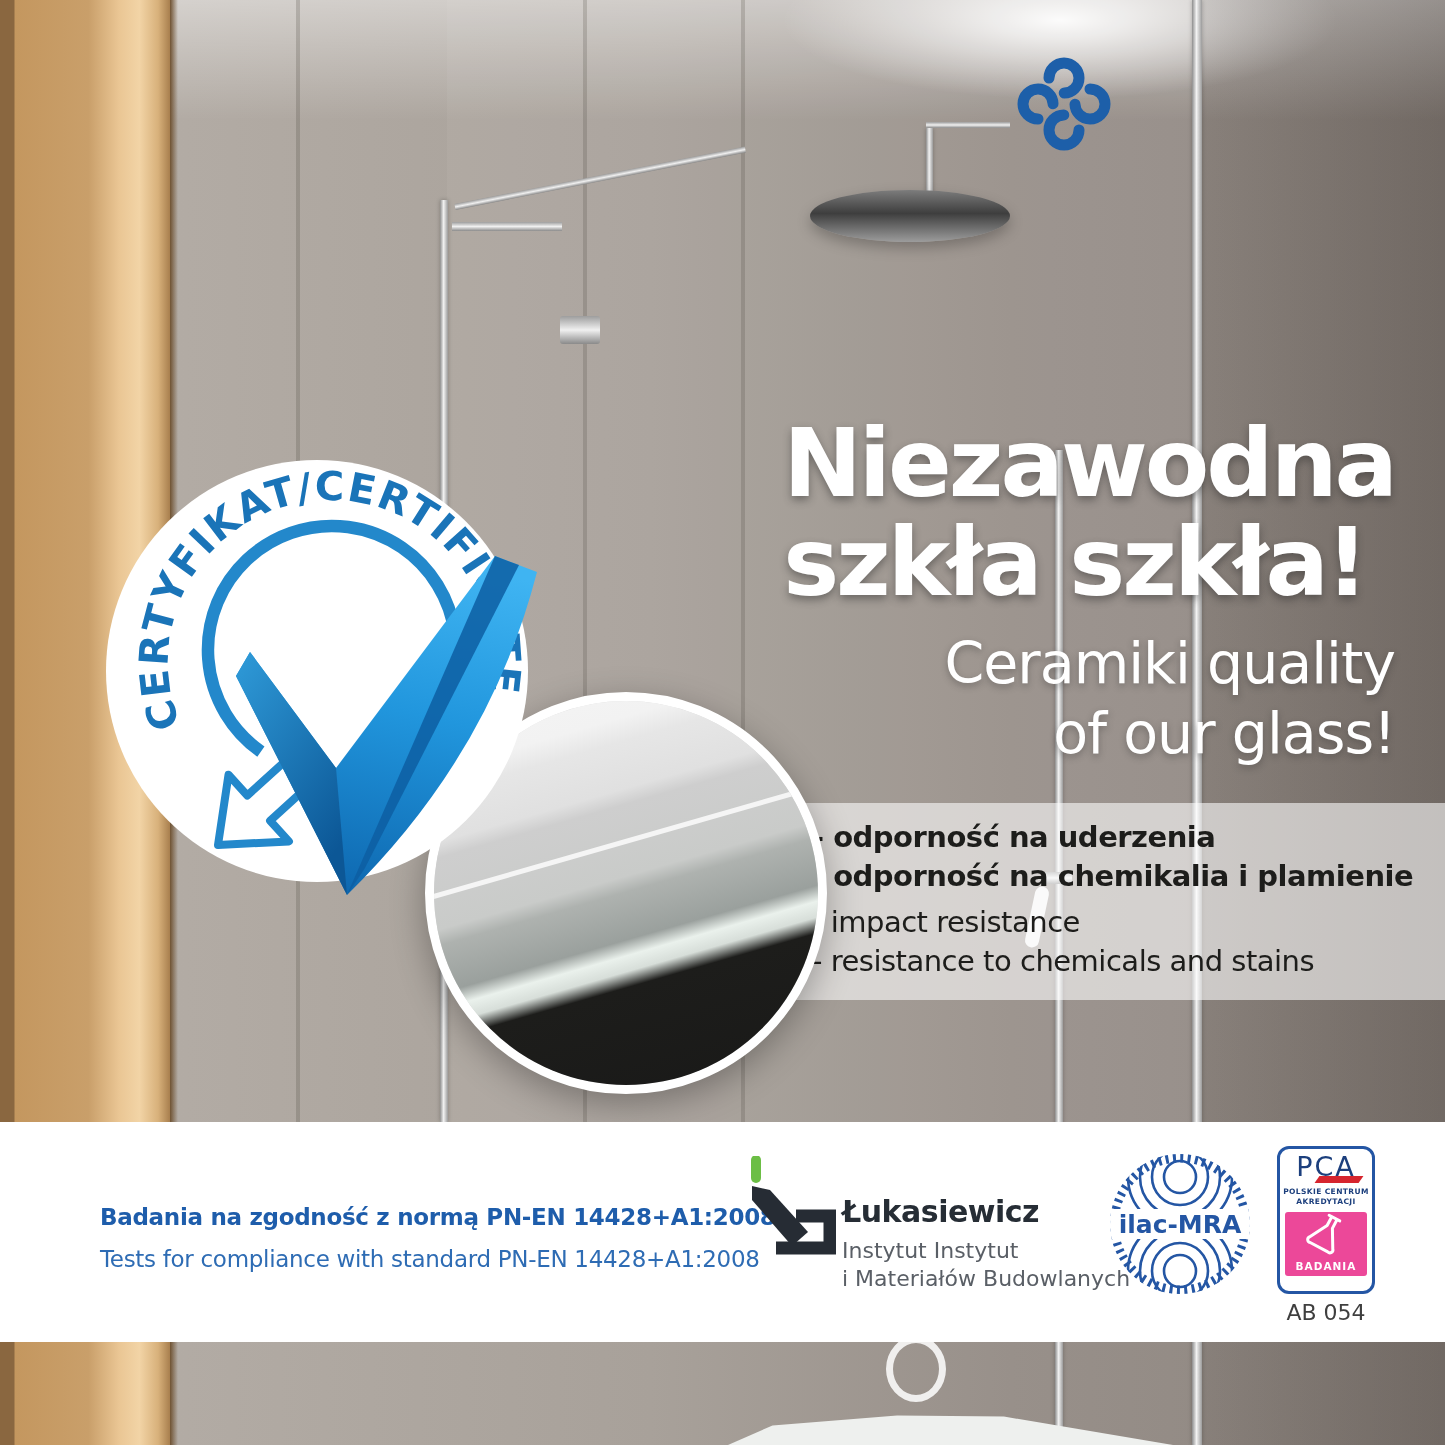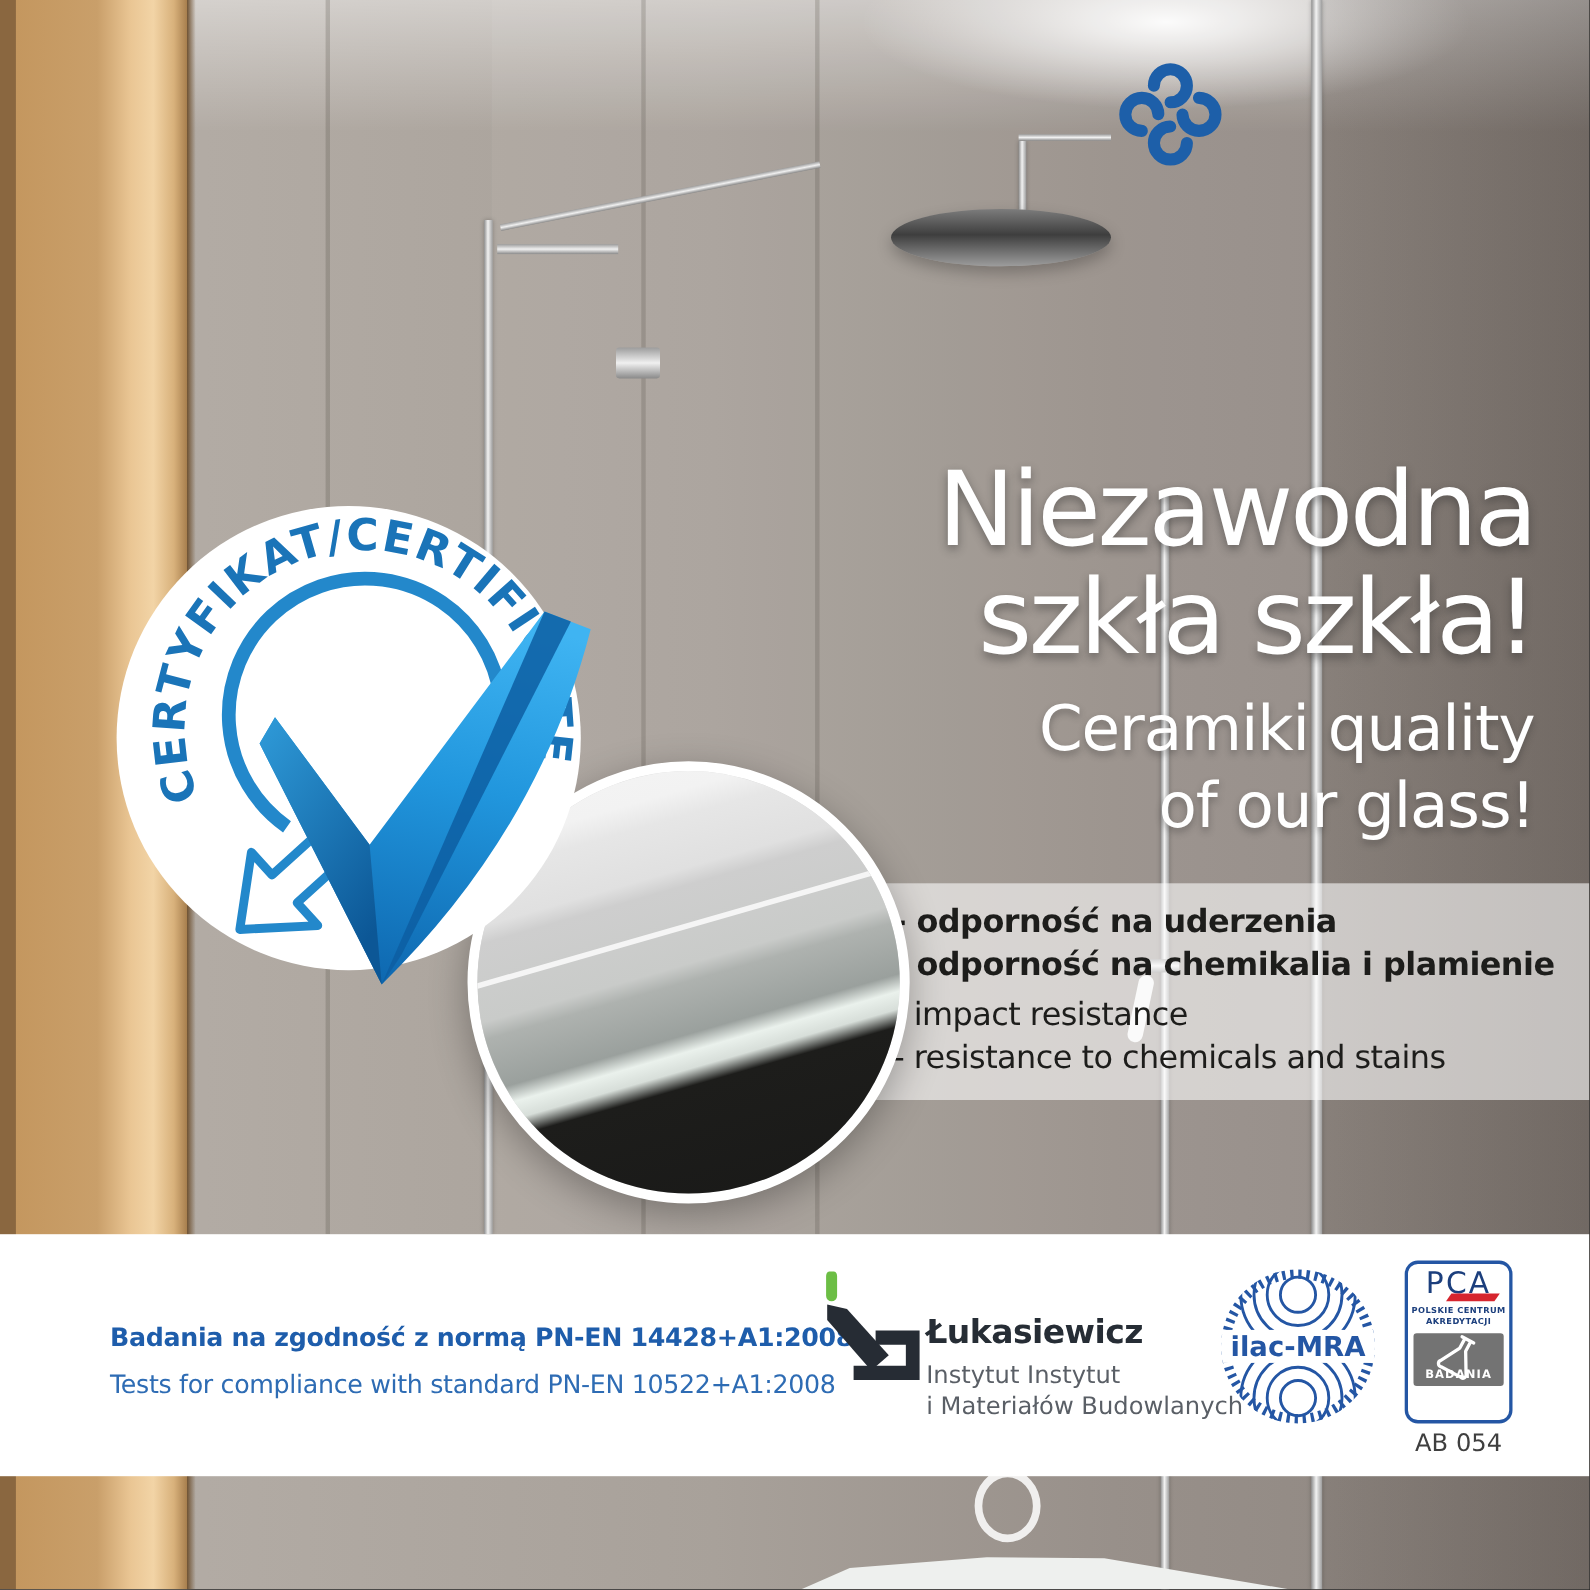--- a/index.html
+++ b/index.html
@@ -28,21 +28,21 @@
   .tray{left:728px;top:1396px;width:445px;height:49px;background:#eef0ee;
     clip-path:polygon(0% 100%,10% 60%,38% 40%,62% 42%,100% 100%);}
   .hose-loop{left:886px;top:1336px;width:46px;height:52px;border:7px solid rgba(255,255,255,.85);border-radius:50%;}
   .handset{left:1030px;top:886px;width:14px;height:62px;background:#f2f2f2;border-radius:7px;transform:rotate(12deg);}
   .handset-holder{left:1044px;top:872px;width:28px;height:12px;}
   
   .feature-band{left:756px;top:803px;width:689px;height:197px;background:rgba(255,255,255,.58);}
   
   .brand{left:1014px;top:52px;display:flex;align-items:center;gap:16px;height:104px;}
   .brand-word{font-size:72px;font-weight:bold;color:#1d5fa9;letter-spacing:-2px;}
-  .headline{right:50px;top:414px;text-align:right;color:#ffffff;font-weight:normal;
+  .headline{right:50px;top:414px;color:#ffffff;font-weight:bold;
     font-size:94px;line-height:99px;letter-spacing:-3px;text-shadow:0 4px 9px rgba(40,40,40,.45);}
   .subheadline{right:50px;top:628px;text-align:right;color:#ffffff;
     font-size:57px;line-height:70px;letter-spacing:-1px;text-shadow:0 3px 7px rgba(40,40,40,.35);}
   .features{left:812px;top:818px;color:#1d1d1b;font-size:29px;line-height:39px;letter-spacing:-.5px;}
   .features .pl{font-weight:bold;}
   .features .gap{margin-top:7px;}
   
   .footer-bar{left:0;top:1122px;width:1445px;height:220px;background:#ffffff;}
   .compliance-pl{left:100px;top:82px;font-size:23px;font-weight:bold;color:#1e5dab;letter-spacing:-.3px;}
   .compliance-en{left:100px;top:124px;font-size:23px;color:#2e6cb4;letter-spacing:-.3px;}
@@ -50,21 +50,21 @@
   .luk-name{left:842px;top:72px;font-size:30px;font-weight:bold;color:#262d35;letter-spacing:-.5px;}
   .luk-inst1{left:842px;top:116px;font-size:22px;color:#5a5f66;}
   .luk-inst2{left:842px;top:144px;font-size:22px;color:#5a5f66;}
   .ilac-seal{left:1105px;top:27px;}
   .pca{left:1277px;top:24px;width:98px;}
   .pca-box{box-sizing:border-box;width:98px;height:148px;background:#fff;border:3px solid #2456a4;border-radius:12px;
     display:flex;flex-direction:column;align-items:center;}
   .pca-acronym{font-size:27px;font-weight:normal;color:#1c3f7d;letter-spacing:2px;margin-top:5px;line-height:26px;}
   .pca-red{width:44px;height:7px;background:#d6252e;transform:skewX(-35deg);margin-left:26px;margin-top:-4px;align-self:center;}
   .pca-center{font-size:7.5px;font-weight:bold;color:#1c3f7d;letter-spacing:.4px;line-height:10px;text-align:center;margin-top:4px;}
-  .pca-blue{width:82px;height:48px;background:#737373;border-radius:3px;margin-top:5px;position:relative;}
+  .pca-blue{width:82px;height:64px;background:#ec4899;border-radius:3px;margin-top:5px;position:relative;}
   .pca-cat{position:absolute;bottom:4px;width:100%;text-align:center;color:#fff;font-size:10.5px;font-weight:bold;letter-spacing:1px;}
   .pca-number{width:98px;text-align:center;font-size:22px;color:#3f3f3f;margin-top:6px;}
   
   .glass-circle{left:425px;top:692px;width:384px;height:384px;border-radius:50%;border:9px solid #ffffff;
     overflow:hidden;box-shadow:0 10px 35px rgba(0,0,0,.30);background:#d9d9d9;}
   .glass-sheets{position:absolute;left:-50%;top:-42%;width:200%;height:200%;transform:rotate(-16deg);
     background:linear-gradient(to bottom,
       #fafafa 0%,#f2f2f2 24%,#e6e6e6 27%,#e0e0e0 33%,#cecece 35%,#c9cbc9 44%,
       #aeb2af 46%,#9aa09d 52%,#eaf1ec 54%,#d7ded9 56%,#1d1d1b 58%,#141414 100%);}
   .glass-streak{position:absolute;left:-40%;top:36%;width:180%;height:5px;background:rgba(255,255,255,.8);transform:rotate(-16deg);}
@@ -152,21 +152,21 @@
     </text>
     <path d="M 314.4 366.5 A 124 124 0 1 0 200.9 351.6" fill="none" stroke="#2388cb" stroke-width="12.5"></path>
     <path d="M 158 445 L 168.5 374.8 L 187.3 395.5 L 228 358.6 L 250.8 383.8 L 210.1 420.7 L 228.9 441.4 Z" fill="#ffffff" stroke="#2388cb" stroke-width="8" stroke-linejoin="round"></path>
     <path d="M 190 252 L 276 368 L 435 156 L 477 172 Q 430 355 287 495 L 176 276 Z" fill="url(#chkLight)"></path>
     <path d="M 190 252 L 276 368 L 287 495 L 176 276 Z" fill="url(#chkDark)"></path>
     <path d="M 287 495 L 435 156 L 459 165 L 305 468 Z" fill="#0d5ea2" opacity="0.85"></path>
   </svg>
 
   <div class="abs footer-bar">
     <div class="abs compliance-pl">Badania na zgodność z normą PN-EN 14428+A1:2008</div>
-    <div class="abs compliance-en">Tests for compliance with standard PN-EN 10522+A1:2008</div>
+    <div class="abs compliance-en">Tests for compliance with standard PN-EN 14428+A1:2008</div>
 
     <svg class="abs luk-mark" width="92" height="112" viewBox="0 0 92 112">
       <line x1="12" y1="4" x2="12" y2="22" stroke="#6cbe45" stroke-width="10" stroke-linecap="round"></line>
       <path d="M 8 30 L 26 34 L 64 76 L 48 90 L 8 44 Z" fill="#262c34"></path>
       <path d="M 32 92 L 86 92 L 86 60 L 52 60" fill="none" stroke="#262c34" stroke-width="13"></path>
     </svg>
     <div class="abs luk-name">Łukasiewicz</div>
     <div class="abs luk-inst1">Instytut Instytut</div>
     <div class="abs luk-inst2">i Materiałów Budowlanych</div>
 

